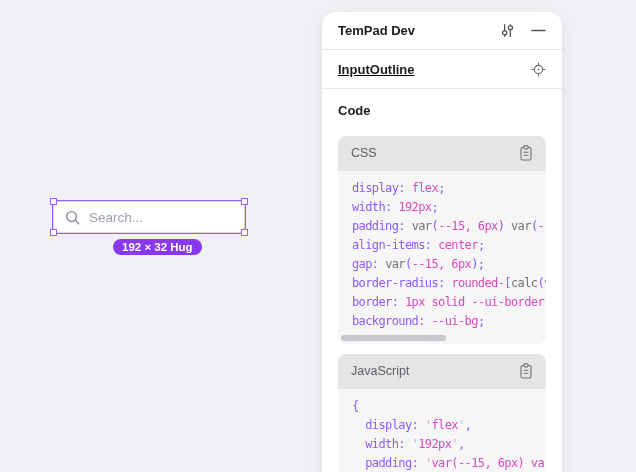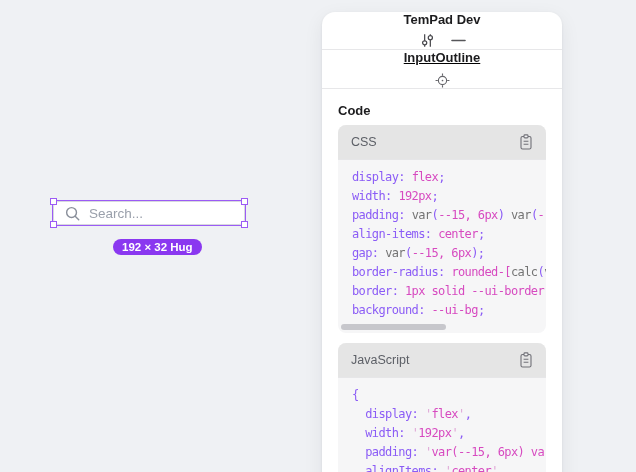--- a/index.html
+++ b/index.html
@@ -8,21 +8,21 @@
     position: relative;
     background: #eff1f4;
     overflow: hidden;
     font-family: "Liberation Sans", sans-serif;
     -webkit-font-smoothing: antialiased;
   }
 
   
   .search-widget {
     position: absolute; left: 53px; top: 201px;
-    width: 192px; height: 24px;
+    width: 192px; height: 32px;
     background: #ffffff;
     border: 1px solid #d7d9de;
     border-radius: 6px;
     display: flex; align-items: center;
     padding: 0 10px; gap: 8px;
   }
   .search-placeholder { color: #9aa0ab; font-size: 13.5px; }
   .selection-outline {
     position: absolute; left: -2px; top: -2px; right: -2px; bottom: -2px;
     border: 1px solid #9c5bf5; border-radius: 1px; pointer-events: none;
@@ -47,35 +47,34 @@
   .panel {
     position: absolute; left: 322px; top: 12px;
     width: 240px; height: 480px;
     background: #ffffff;
     border-radius: 13px 13px 0 0;
     box-shadow: 0 1px 3px rgba(0,0,0,.07), 0 6px 20px rgba(15,20,40,.07);
     overflow: hidden;
   }
   .panel-header, .component-row {
     display: flex; align-items: center;
-    padding: 0 16px;
+    padding: 8px 16px;
     border-bottom: 1px solid #e7e7e9;
-    flex-direction: column;
   }
   .panel-header { height: 38px; }
   .component-row { height: 39px; text-decoration: underline; }
   .panel-title, .component-name, .section-title {
     font-size: 13px; font-weight: bold; color: #1c1c1e;
   }
   .spacer { flex: 1; }
   .icon-btn { display: flex; align-items: center; justify-content: center; cursor: default; }
   .header-icons { display: flex; align-items: center; gap: 15px; }
 
   .code-section { padding: 14px 16px 0 16px; }
-  .section-title { margin-bottom: 7px; }
+  .section-title { margin-bottom: 18px; }
 
   .code-block {
     border-radius: 8px; overflow: hidden;
     background: #f6f6f7; margin-bottom: 10px;
   }
   .code-block-header {
     height: 35px; display: flex; align-items: center;
     padding: 0 13px; background: #e5e5e5;
     border-bottom: 1px solid #e6e6e8;
   }

